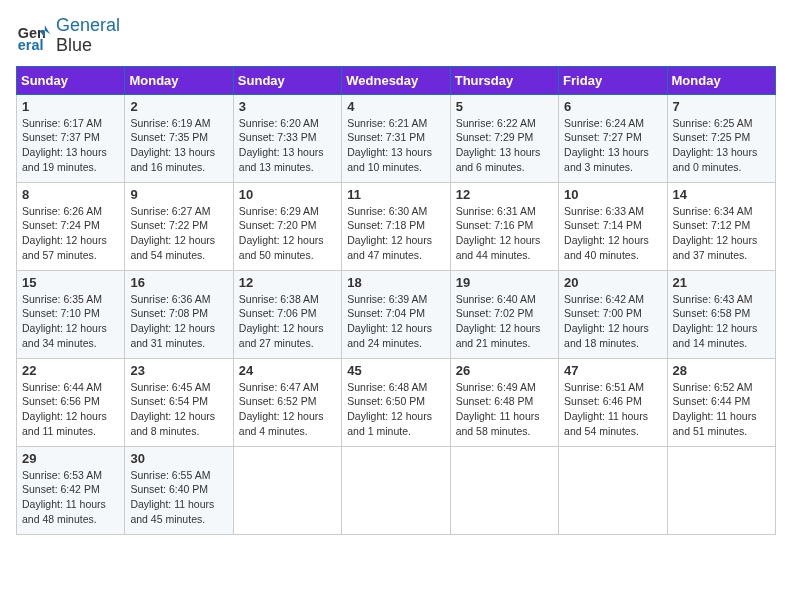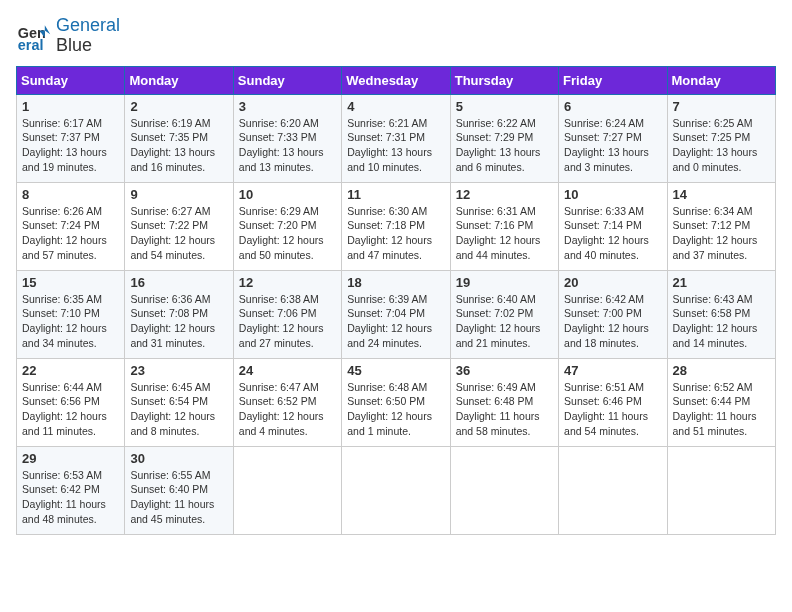--- a/index.html
+++ b/index.html
@@ -228,21 +228,21 @@
       </td>
         <td>
         <span class="day-number">24</span>
         <span class="day-info">Sunrise: 6:47 AM<br>Sunset: 6:52 PM<br>Daylight: 12 hours and 4 minutes.</span>
       </td>
         <td>
         <span class="day-number">45</span>
         <span class="day-info">Sunrise: 6:48 AM<br>Sunset: 6:50 PM<br>Daylight: 12 hours and 1 minute.</span>
       </td>
         <td>
-        <span class="day-number">36</span>
+        <span class="day-number">26</span>
         <span class="day-info">Sunrise: 6:49 AM<br>Sunset: 6:48 PM<br>Daylight: 11 hours and 58 minutes.</span>
       </td>
         <td>
         <span class="day-number">47</span>
         <span class="day-info">Sunrise: 6:51 AM<br>Sunset: 6:46 PM<br>Daylight: 11 hours and 54 minutes.</span>
       </td>
         <td>
         <span class="day-number">28</span>
         <span class="day-info">Sunrise: 6:52 AM<br>Sunset: 6:44 PM<br>Daylight: 11 hours and 51 minutes.</span>
       </td>

